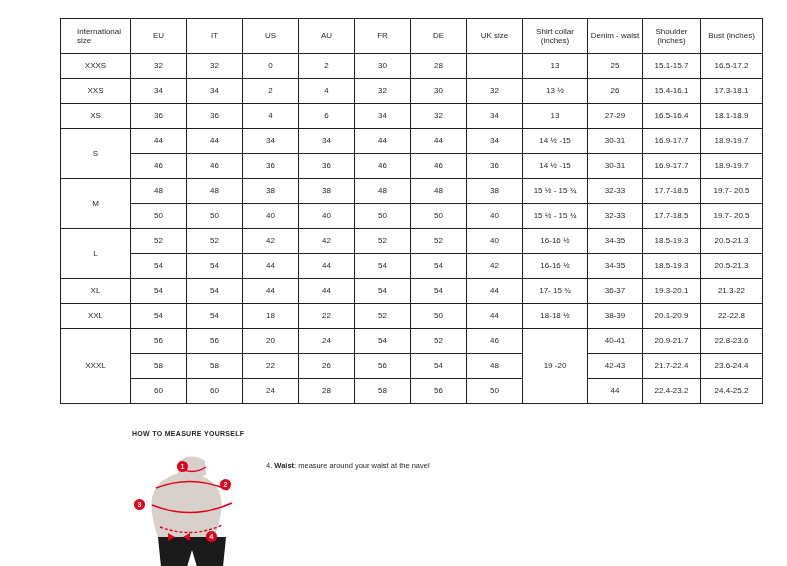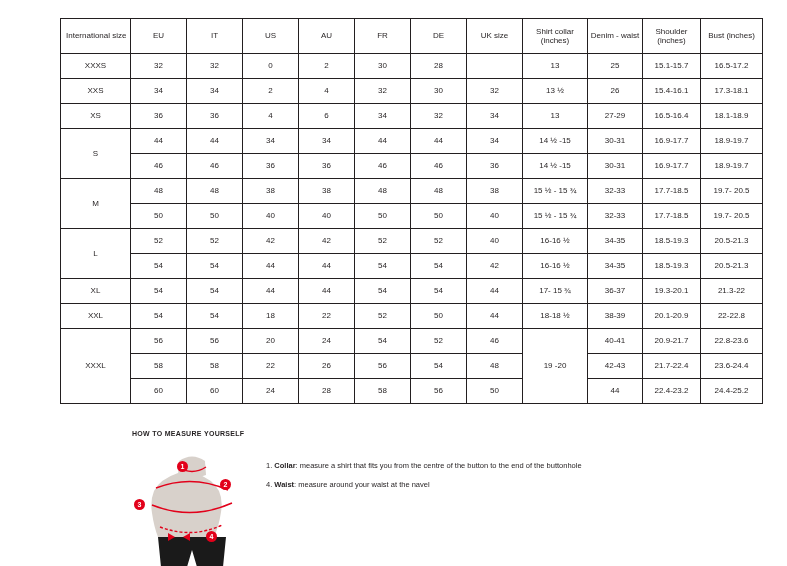--- a/index.html
+++ b/index.html
@@ -39,21 +39,21 @@
     padding: 0;
     height: 24px;
     line-height: 1.15;
   }
   table.size-table thead th {
     height: 34px;
     font-size: 8px;
   }
   table.size-table th.col-intl {
     text-align: left;
-    padding-left: 5px;
+    padding-left: 16px;
   }
   table.size-table td.label-cell {
     font-size: 8px;
     margin-top: 32px;
   }
   
   col.c0 { width: 70px; }
   col.c1 { width: 56px; }
   col.c2 { width: 56px; }
   col.c3 { width: 56px; }
@@ -385,23 +385,20 @@
           <path d="M58 86 l-7 4 l7 4 z" fill="#e2001a"></path>
         </svg>
         <div class="callout cal1">1</div>
         <div class="callout cal2">2</div>
         <div class="callout cal3">3</div>
         <div class="callout cal4">4</div>
       </div>
 
       <div class="steps">
         <div class="step">
-          <span>1</span><span>. </span><b>Collar</b><span>: measure a shirt that fits you from the centre of the button to the end of the buttonhole</span>
-        </div>
-        <div class="step">
           <span>4</span><span>. </span><b>Waist</b><span>: measure around your waist at the navel</span>
         </div>
       </div>
 
     </div>
   </div>
 
 </div>
 
 </body></html>

